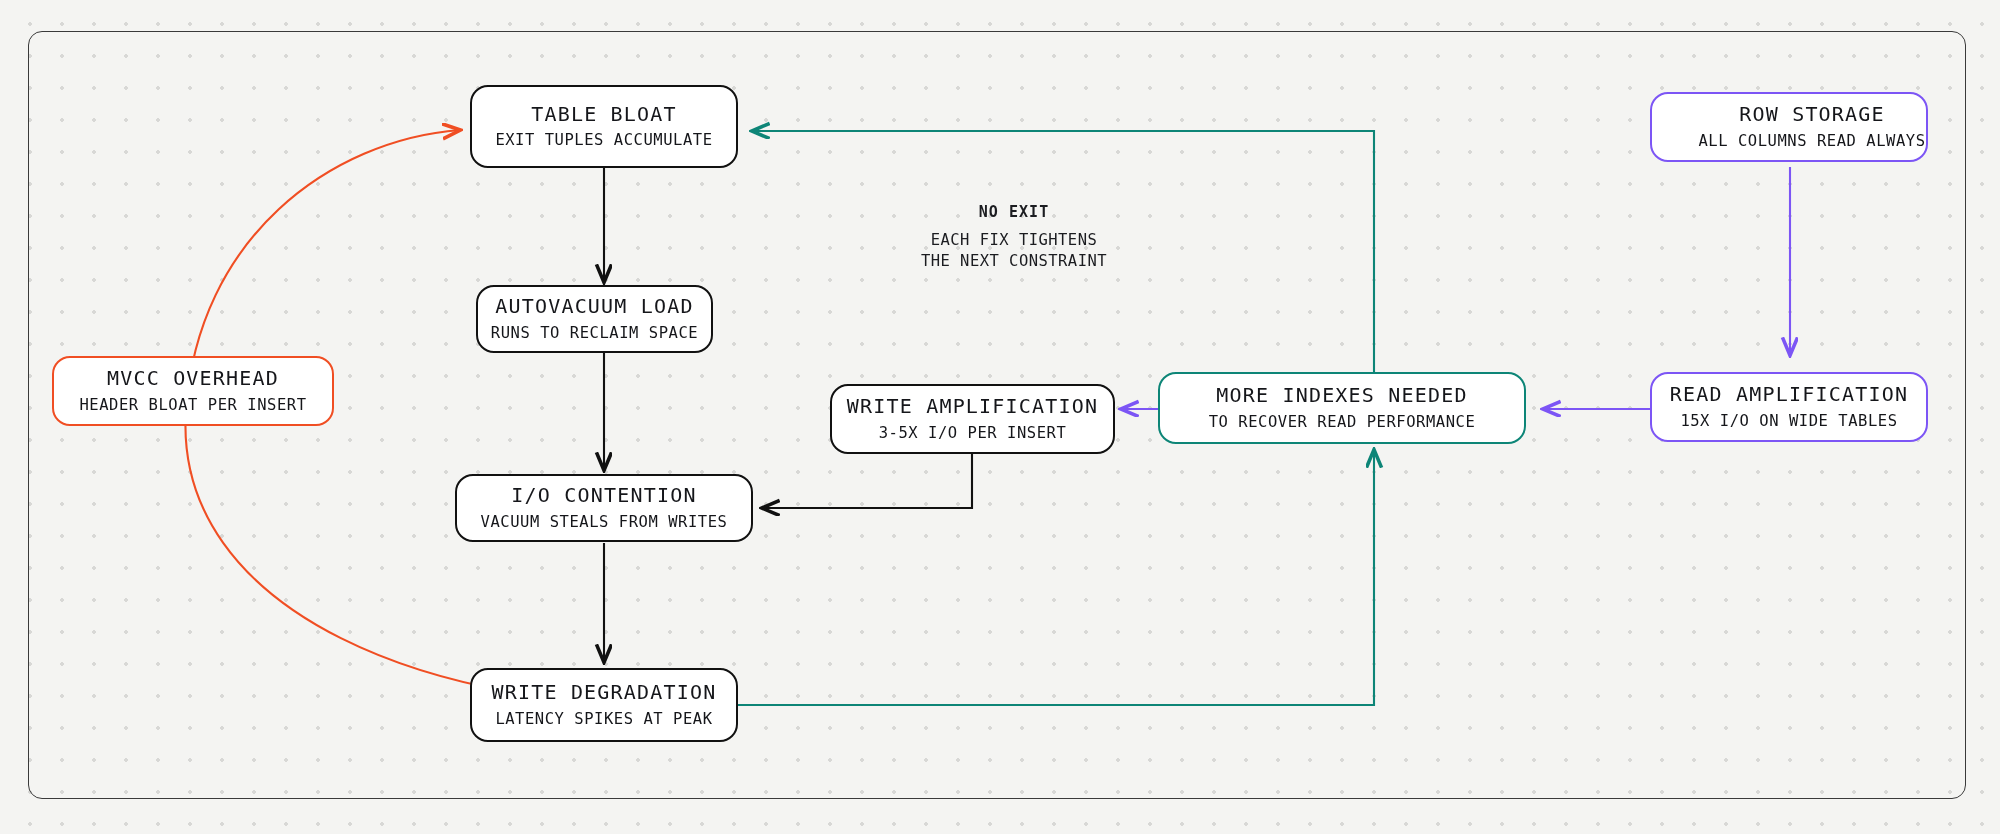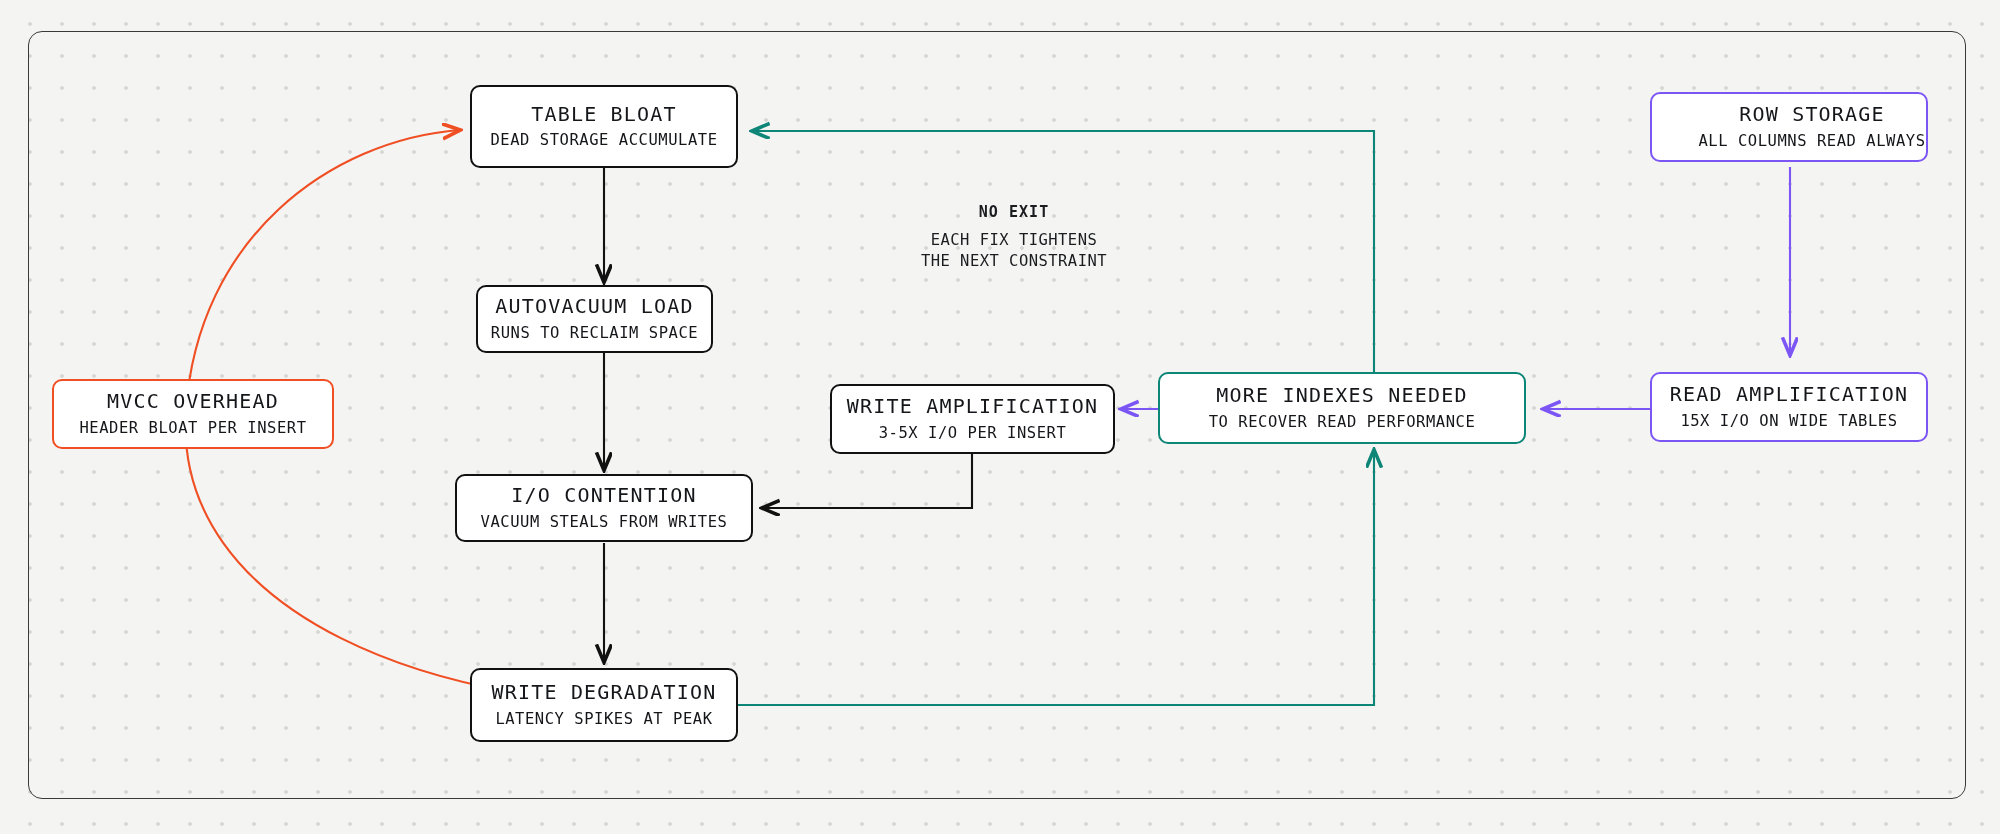--- a/index.html
+++ b/index.html
@@ -41,21 +41,21 @@
     left: 0; top: 0;
     width: 2000px;
     height: 834px;
   }
 
   .node {
     position: absolute;
     box-sizing: border-box;
     background: #ffffff;
     border: 2.4px solid #111111;
-    border-radius: 10px;
+    border-radius: 18px;
     display: flex;
     flex-direction: column;
     align-items: center;
     justify-content: center;
     text-align: center;
     color: #15161a;
   }
   .node .t {
     font-size: 20px;
     letter-spacing: 0.06em;
@@ -131,39 +131,39 @@
 
     <path d="M 1790,167 L 1790,355" fill="none" stroke="#7c55f5" stroke-width="2.1" marker-end="url(#ah-purple)"></path>
 
     <path d="M 1374,378 L 1374,131 L 752,131" fill="none" stroke="#0d8577" stroke-width="2.1" stroke-linejoin="miter" marker-end="url(#ah-teal)"></path>
 
     <path d="M 738,705 L 1374,705 L 1374,450" fill="none" stroke="#0d8577" stroke-width="2.1" stroke-linejoin="miter" marker-end="url(#ah-teal)"></path>
   </svg>
 
   <div class="node" style="left:470px; top:85px; width:268px; height:83px;">
     <span class="t">TABLE BLOAT</span>
-    <span class="s">DEAD STORAGE ACCUMULATE</span>
+    <span class="s">EXIT TUPLES ACCUMULATE</span>
   </div>
 
   <div class="node" style="left:476px; top:285px; width:237px; height:68px;">
     <span class="t">AUTOVACUUM LOAD</span>
     <span class="s">RUNS TO RECLAIM SPACE</span>
   </div>
 
   <div class="node" style="left:455px; top:474px; width:298px; height:68px;">
     <span class="t">I/O CONTENTION</span>
     <span class="s">VACUUM STEALS FROM WRITES</span>
   </div>
 
   <div class="node" style="left:470px; top:668px; width:268px; height:74px;">
     <span class="t">WRITE DEGRADATION</span>
     <span class="s">LATENCY SPIKES AT PEAK</span>
   </div>
 
-  <div class="node orange" style="left:52px; top:379px; width:282px; height:70px;">
+  <div class="node orange" style="left:52px; top:356px; width:282px; height:70px;">
     <span class="t">MVCC OVERHEAD</span>
     <span class="s">HEADER BLOAT PER INSERT</span>
   </div>
 
   <div class="node" style="left:830px; top:384px; width:285px; height:70px;">
     <span class="t">WRITE AMPLIFICATION</span>
     <span class="s">3-5X I/O PER INSERT</span>
   </div>
 
   <div class="node teal" style="left:1158px; top:372px; width:368px; height:72px;">

